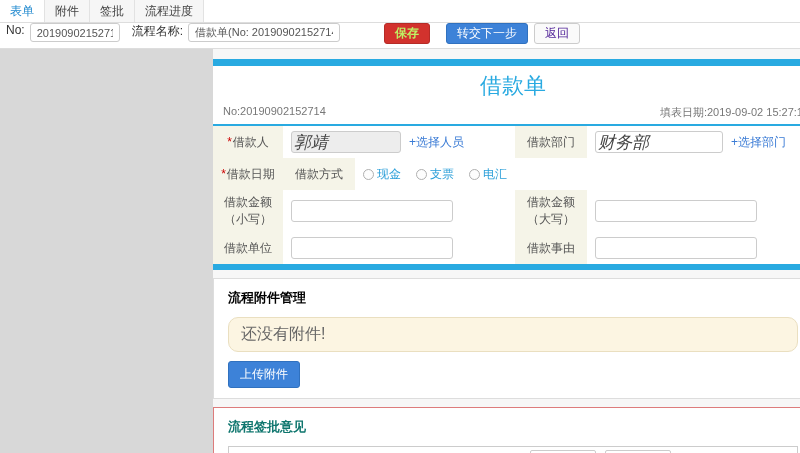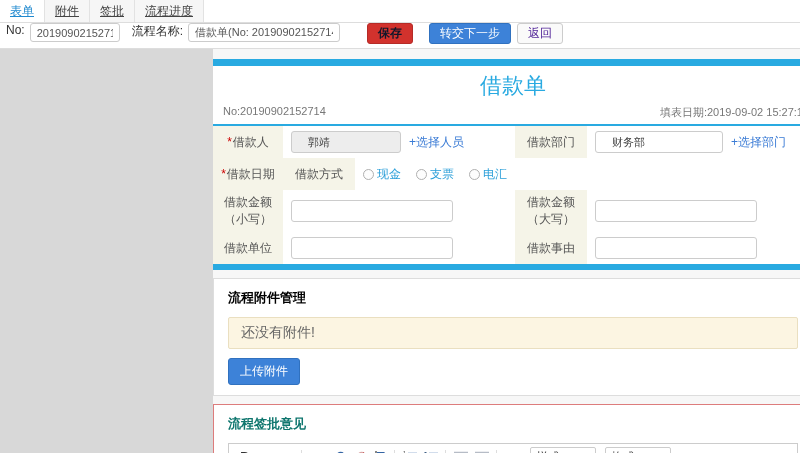--- a/index.html
+++ b/index.html
@@ -2,33 +2,33 @@
 <html><head>
 <meta charset="utf-8">
 <style>
   * { margin:0; padding:0; box-sizing:border-box; }
   html,body { width:800px; height:453px; overflow:hidden; background:#fff;
     font-family:"Liberation Sans","DejaVu Sans",sans-serif; }
 
   
   .tabbar { height:23px; display:flex; background:#fff; border-bottom:1px solid #ddd; }
   .tab { padding:0 10px; line-height:22px; font-size:12px; color:#444;
-    background:#f6f6f6; border-right:1px solid #e2e2e2; cursor:pointer; white-space:nowrap;text-decoration:underline; }
+    background:#f6f6f6; border-right:1px solid #e2e2e2; cursor:pointer; white-space:nowrap; }
   .tab.active { background:#fff; color:#2089cf; }
 
   
   .toolbar { height:26px; display:flex; align-items:flex-start; padding:0 6px;
     border-bottom:1px solid #ddd; background:#fff; }
   .lbl { font-size:12px; color:#333; margin-right:5px; }
   .inp { height:19px; border:1px solid #ccc; border-radius:3px; font-size:11px;
     color:#555; padding:1px 6px; background:#fff; }
   .no-inp { width:90px; margin-right:12px; }
   .flow-inp { width:152px; }
   .btn { height:21px; font-size:12px; border-radius:3px; padding:0 10px; cursor:pointer; }
-  .btn-red  { background:#d2322d; color:#0f172a; border:1px solid #b52b27; margin-left:27px; font-weight:bold; }
+  .btn-red  { background:#d2322d; color:#bef264; border:1px solid #b52b27; margin-left:44px; font-weight:bold; }
   .btn-blue { background:#3d82d8; color:#fff; border:1px solid #3071bf; margin-left:16px; }
   .btn-plain{ background:#fafafa; color:#4c1d95; border:1px solid #ccc; margin-left:6px; }
 
   
   .main { position:relative; height:404px; background:#d8d8d8; }
   .page { position:absolute; left:213px; top:0; width:600px; height:404px;
     background:#f7f7f7; padding-top:10px; }
   .panel { margin-bottom:8px; }
 
   
@@ -39,35 +39,35 @@
   .form-sub { display:flex; justify-content:space-between; font-size:11px; color:#777;
     padding:1px 10px 4px; border-bottom:2px solid #29aae1; }
   .frow { display:flex; align-items:stretch; min-height:32px; }
   .cell-lab { width:70px; background:#f5f4e8; display:flex; align-items:center;
     justify-content:center; text-align:center; font-size:12px; color:#555; padding:4px 2px; }
   .cell-fld { display:flex; align-items:center; gap:8px; padding:4px 8px; background:#fff; }
   .fld-l { width:232px; }
   .lab-r { width:72px; }
   .fld-r { flex:1; }
   .req { color:#cc0000; margin-right:1px; }
-  .finp { height:22px; border:1px solid #ccc; border-radius:3px; font-size:11px;
-    color:#444; padding:0 16px; background:#fff; }
+  .finp { height:22px; border:1px solid #ccc; border-radius:3px; font-size:17px;
+    color:#444; padding:0 2px; background:#fff;font-style:italic; }
   .finp.ro { background:#ededed; }
   .w-person { width:110px; } .w-dept { width:128px; } .w-date { width:116px; } .w-wide { width:162px; }
   .flink { font-size:12px; color:#3a7bd5; cursor:pointer; text-decoration:none; white-space:nowrap; }
   .radio-item { display:flex; align-items:center; gap:3px; margin-right:7px;
     font-size:12px; color:#2b9fd9; cursor:pointer; }
   .radio-circle { width:11px; height:11px; border-radius:50%; border:1px solid #b0b0b0; background:#fdfdfd; }
 
   
   .att-panel { background:#fff; border:1px solid #ddd; padding:10px 14px; }
   .panel-heading { font-size:13px; font-weight:bold; }
   .att-heading { color:#000000; }
-  .alert { margin:10px 0 9px; background:#fcf5e2; border:1px solid #eadfc0; border-radius:2px;
-    padding:6px 12px; font-size:14px; color:#666; }
+  .alert { margin:10px 0 9px; background:#fcf5e2; border:1px solid #eadfc0; border-radius:10px;
+    padding:6px 12px; font-size:16px; color:#666; }
   .btn-upload { background:#3d82d8; color:#fff; border:1px solid #3071bf; border-radius:3px;
     font-size:12px; font-weight:normal; padding:4px 11px; cursor:pointer; }
 
   
   .sign-panel { background:#fff; border:1px solid #dd7c7c; padding:10px 14px 14px; }
   .sign-heading { color:#0f766e; margin-bottom:10px; }
   .editor { border:1px solid #ccc; background:#fff; }
   .ed-toolbar { display:flex; align-items:center; gap:2px; padding:3px 6px;
     border-bottom:1px solid #ddd; background:#fff; }
   .ed-btn { min-width:19px; height:18px; display:flex; align-items:center; justify-content:center;

